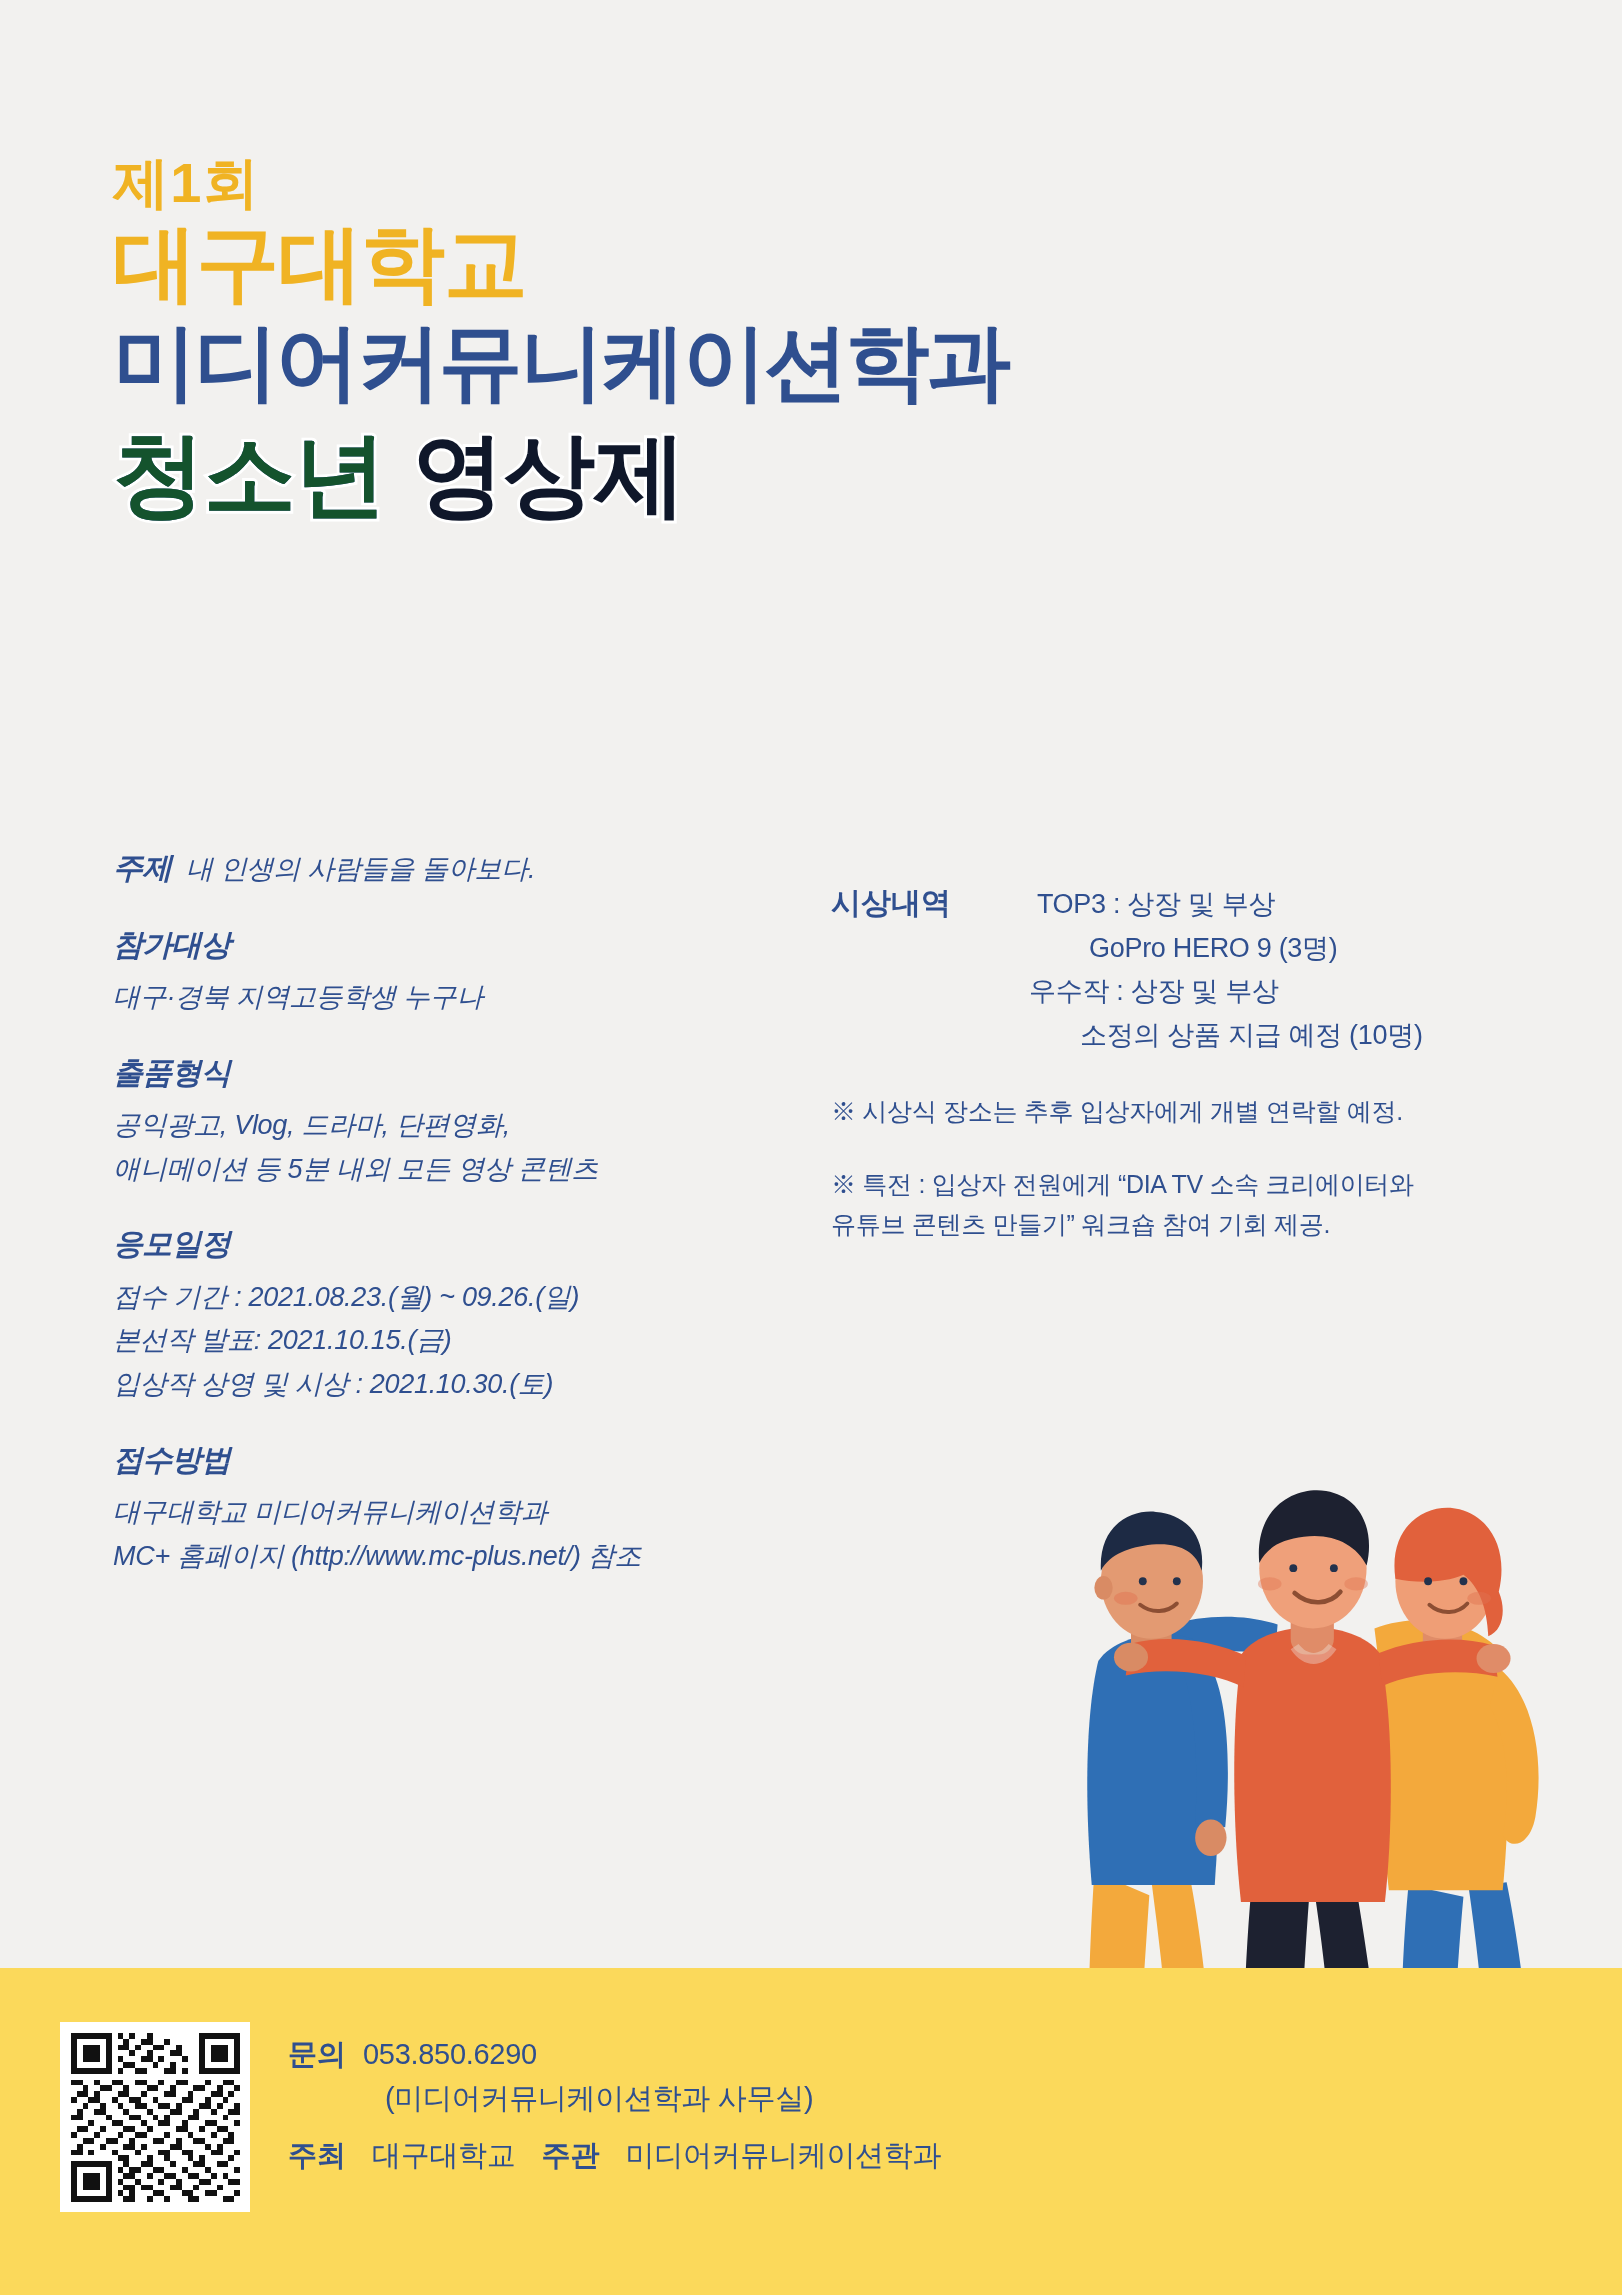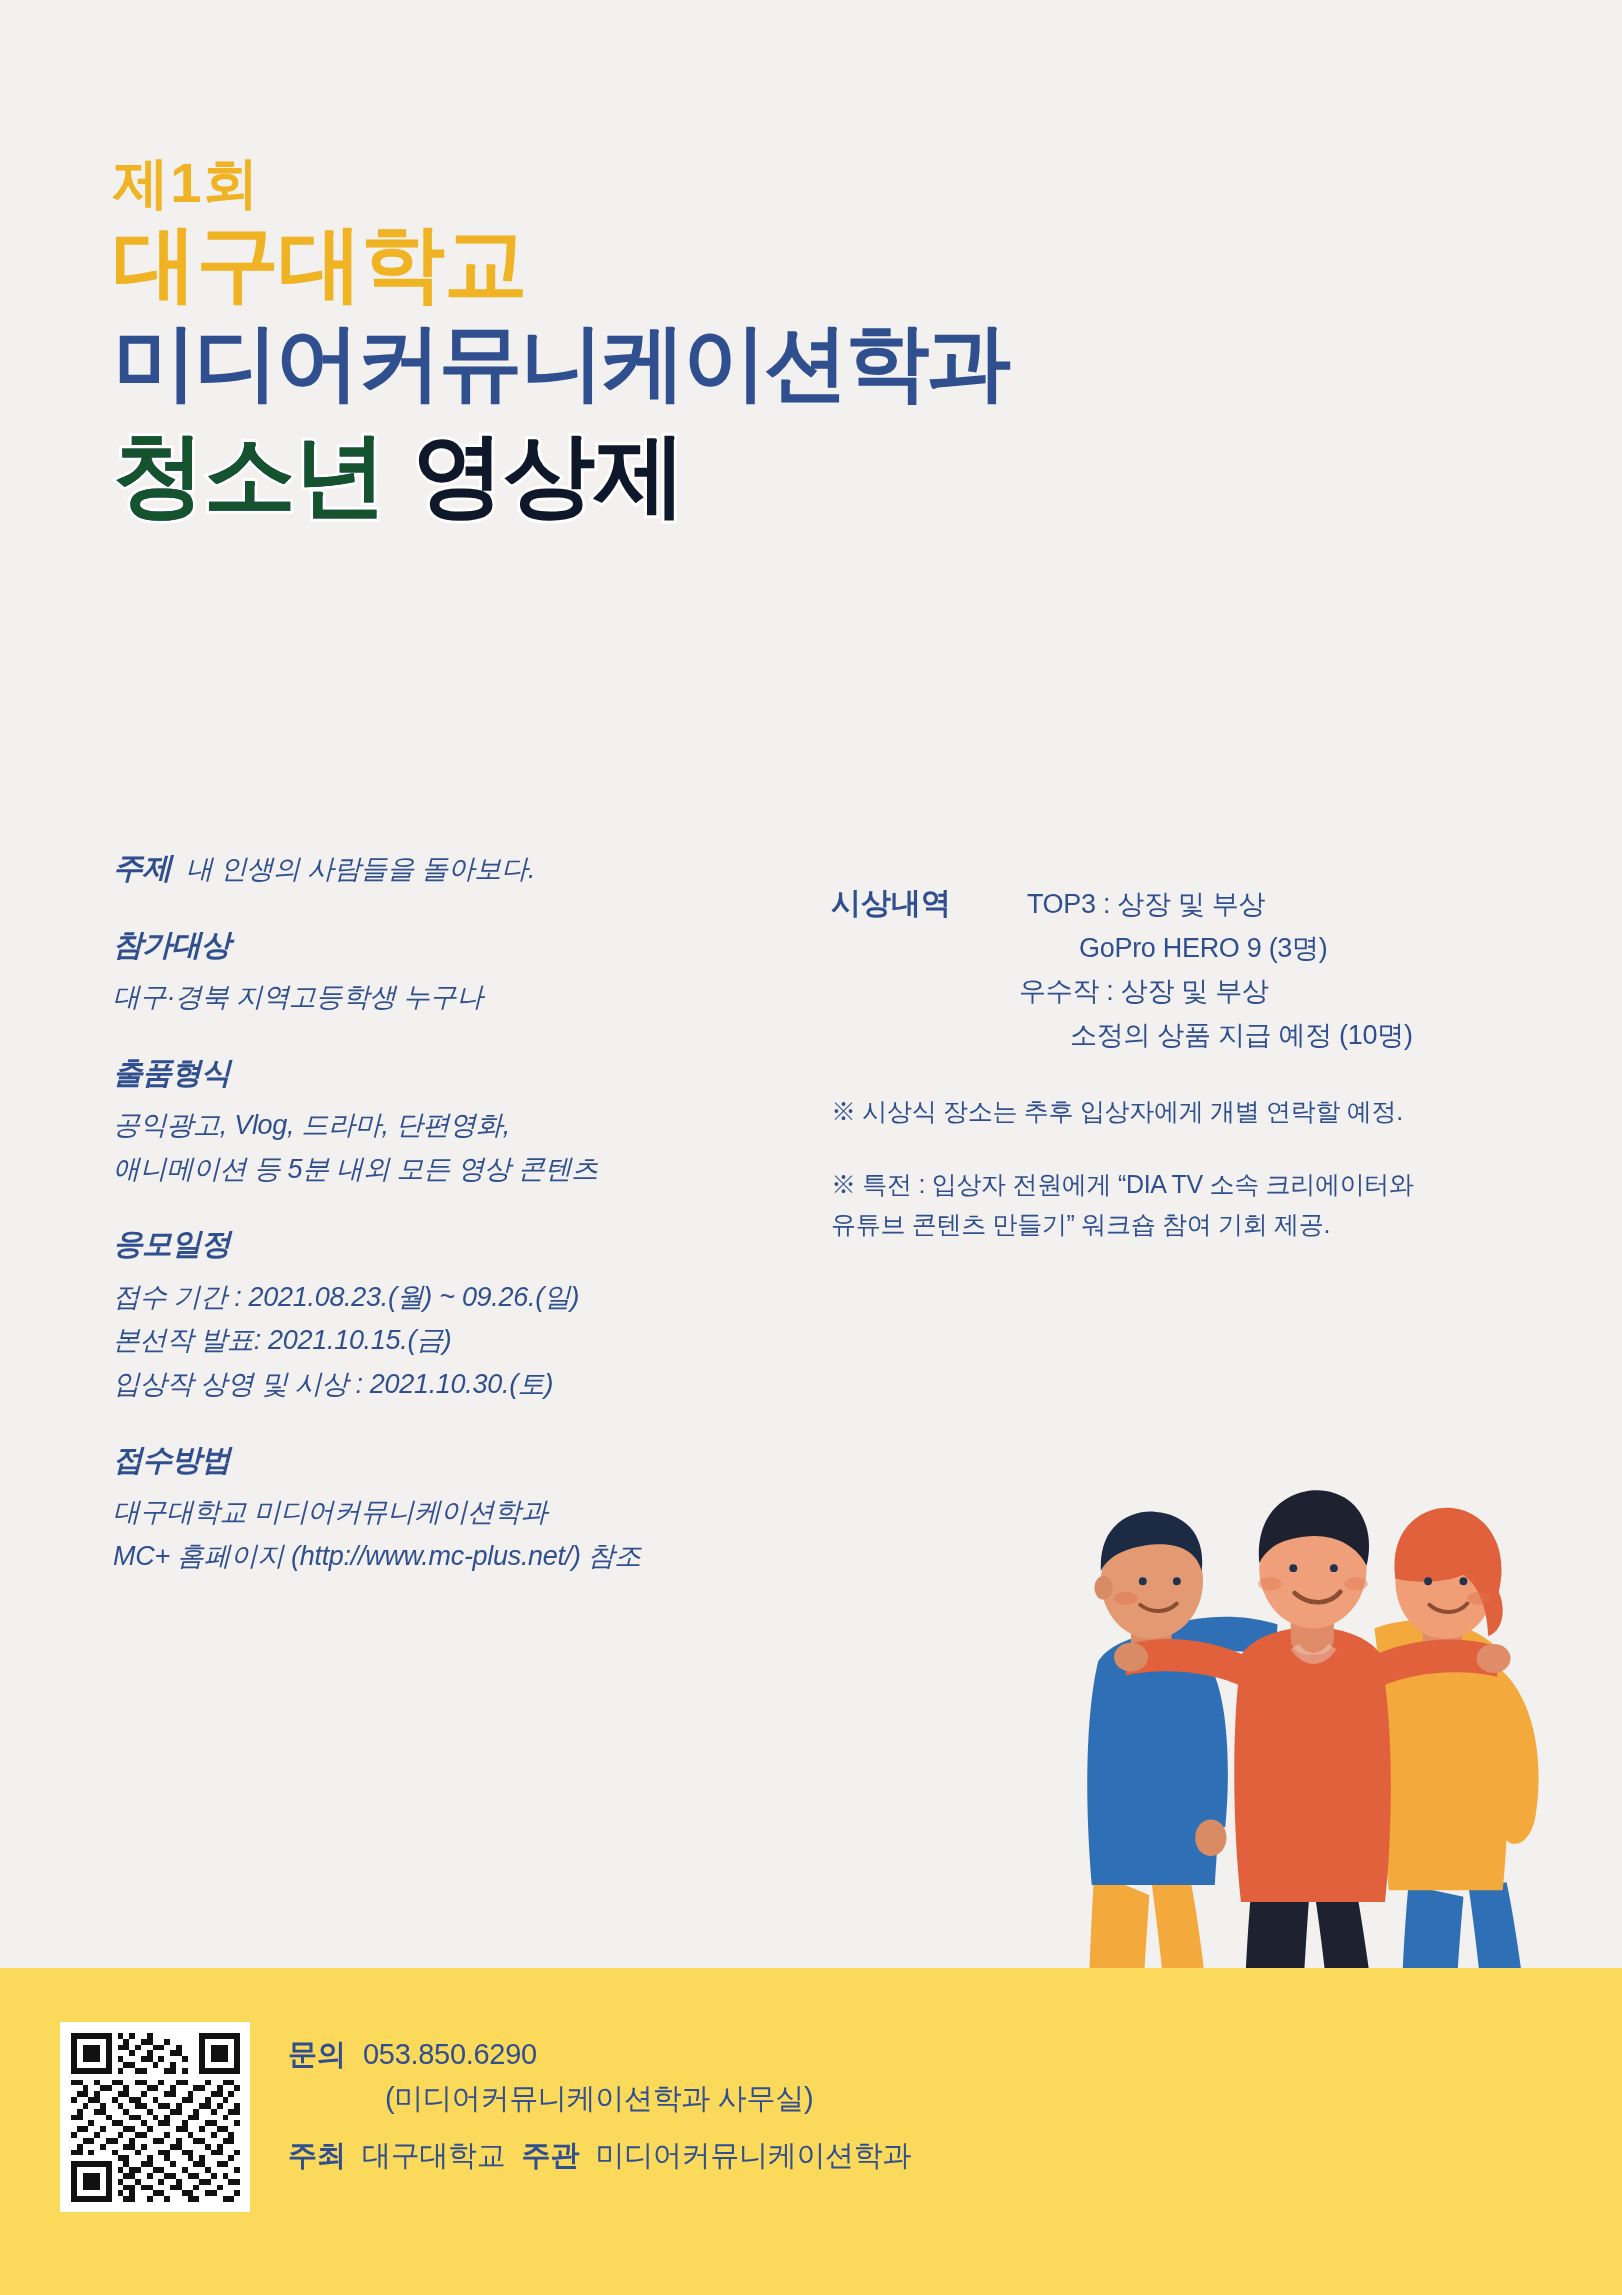--- a/index.html
+++ b/index.html
@@ -116,21 +116,21 @@
     font-weight: 400;
   }
   .sec-body .line {
     display: block;
   }
 
   
   .awards-row {
     display: flex;
     align-items: baseline;
-    gap: 20px;
+    gap: 30px;
   }
   .awards-head {
     font-size: 30px;
     font-weight: 800;
     color: #2f4f8f;
     white-space: nowrap;
   }
   .awards-lines {
     font-size: 27px;
     color: #2f4f8f;
@@ -201,21 +201,21 @@
   .f-sub {
     font-size: 29px;
     font-weight: 400;
     letter-spacing: -0.3px;
     margin-left: 97px;
     margin-bottom: 17px;
   }
   .f-row-host {
     display: flex;
     align-items: center;
-    gap: 16px;
+    gap: 26px;
     margin-top: 15.7px;
   }
 
   
   .illustration {
     position: absolute;
     left: 1021px;
     top: 1453px;
     width: 576px;
     height: 818px;

